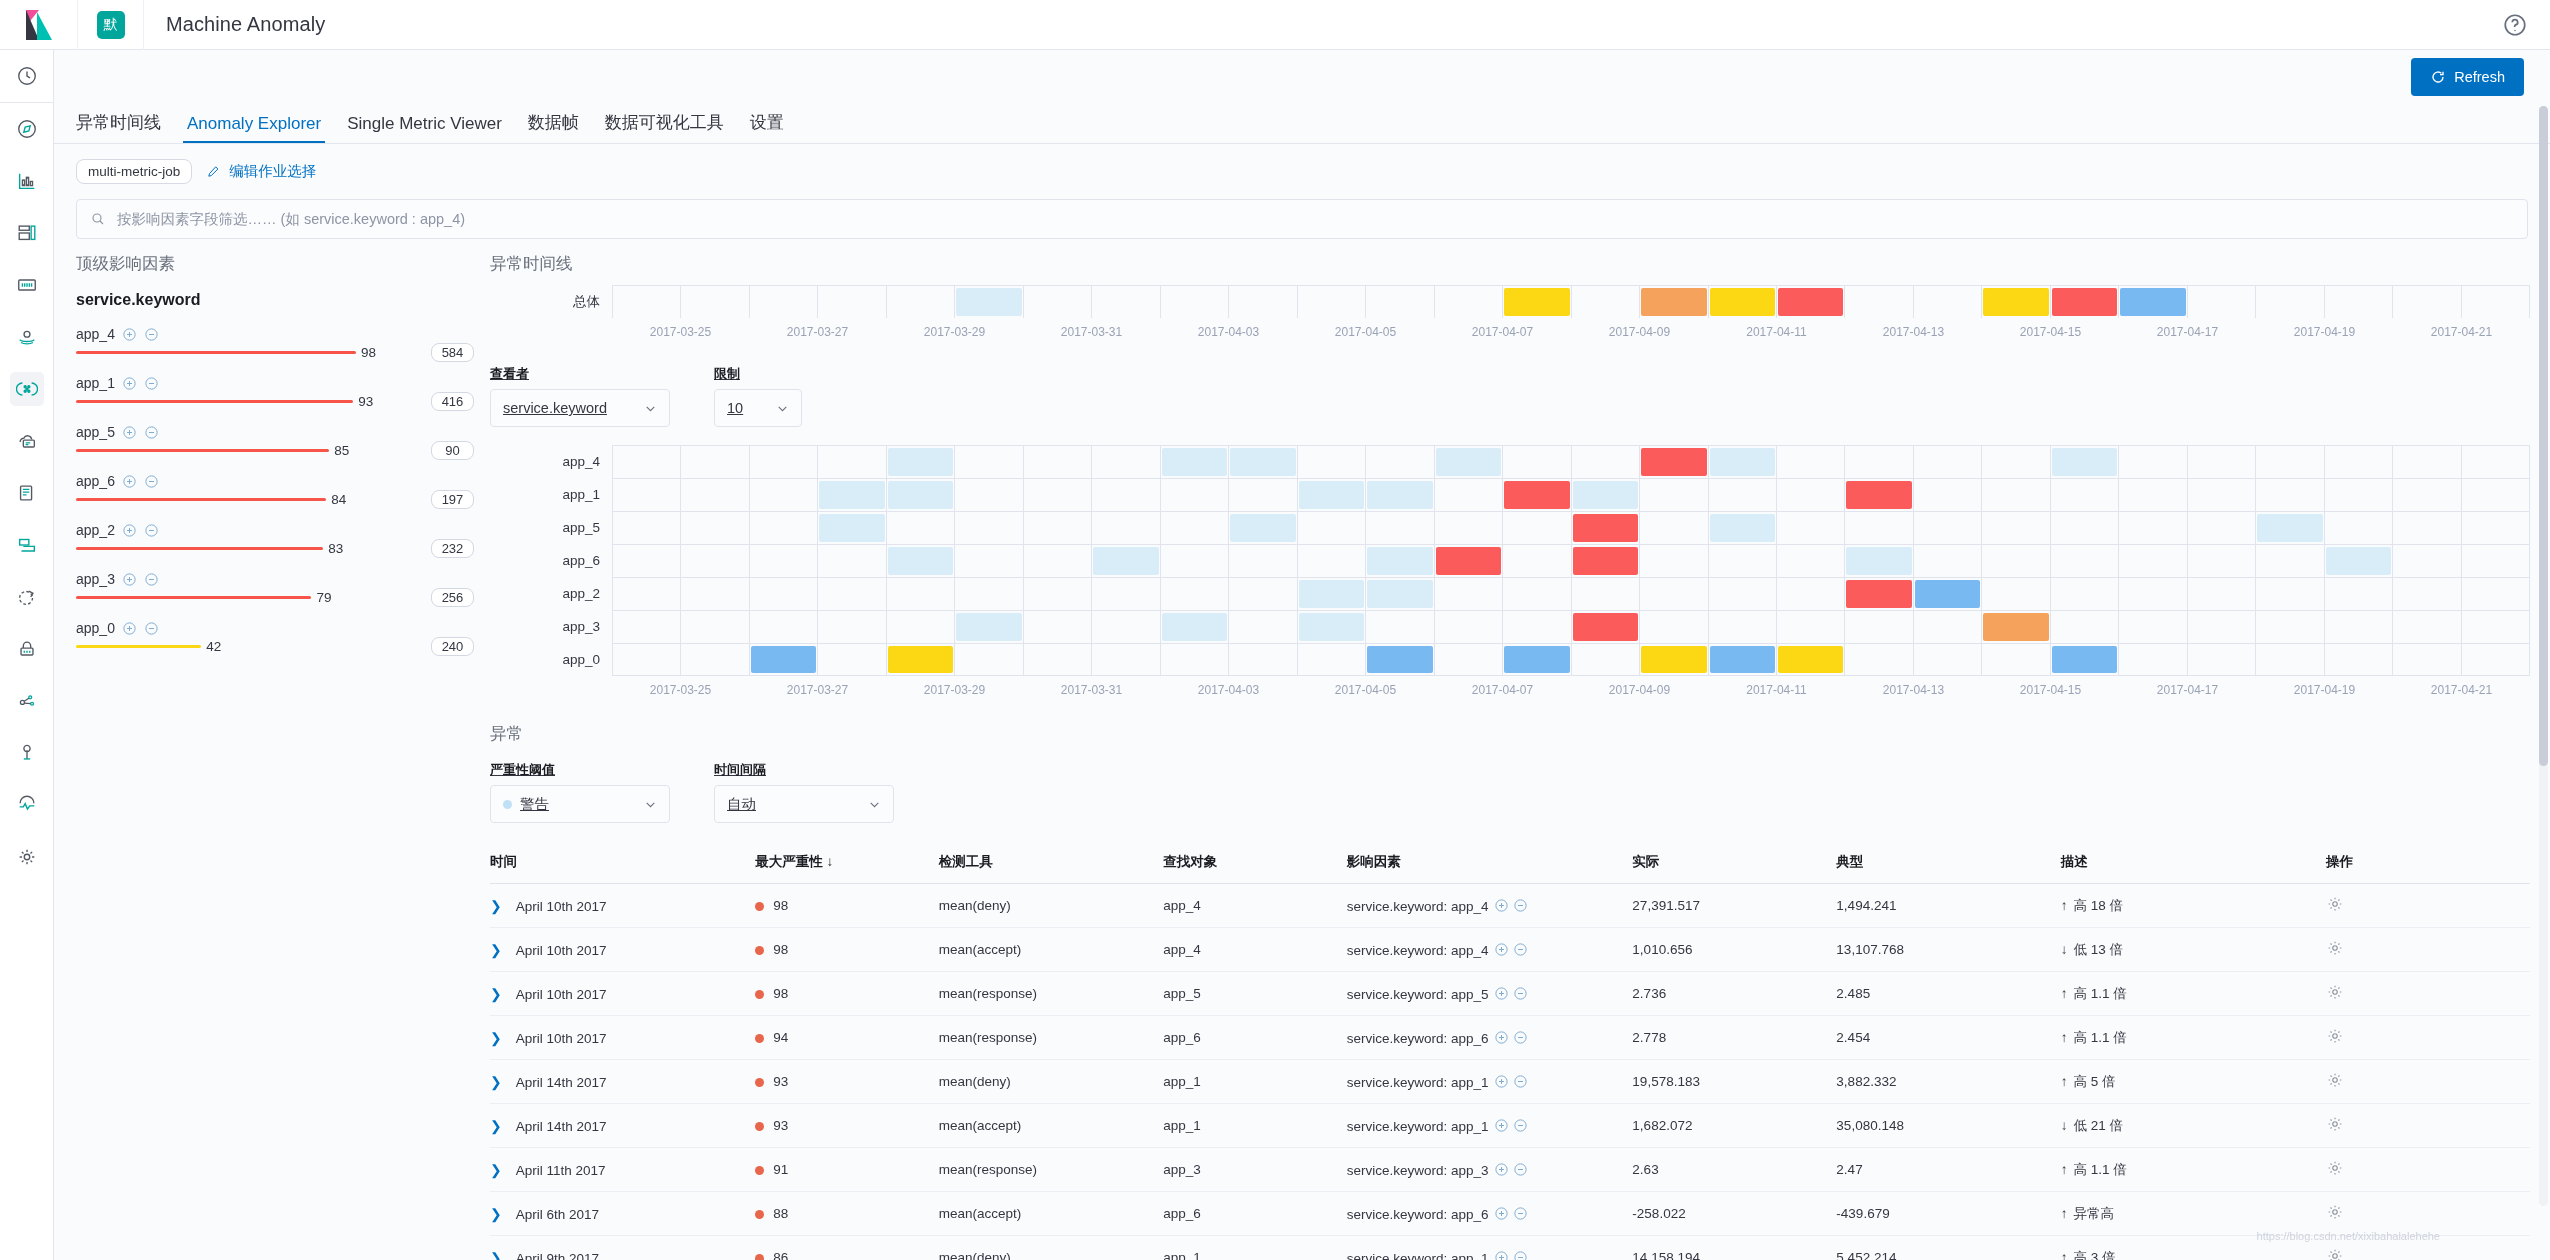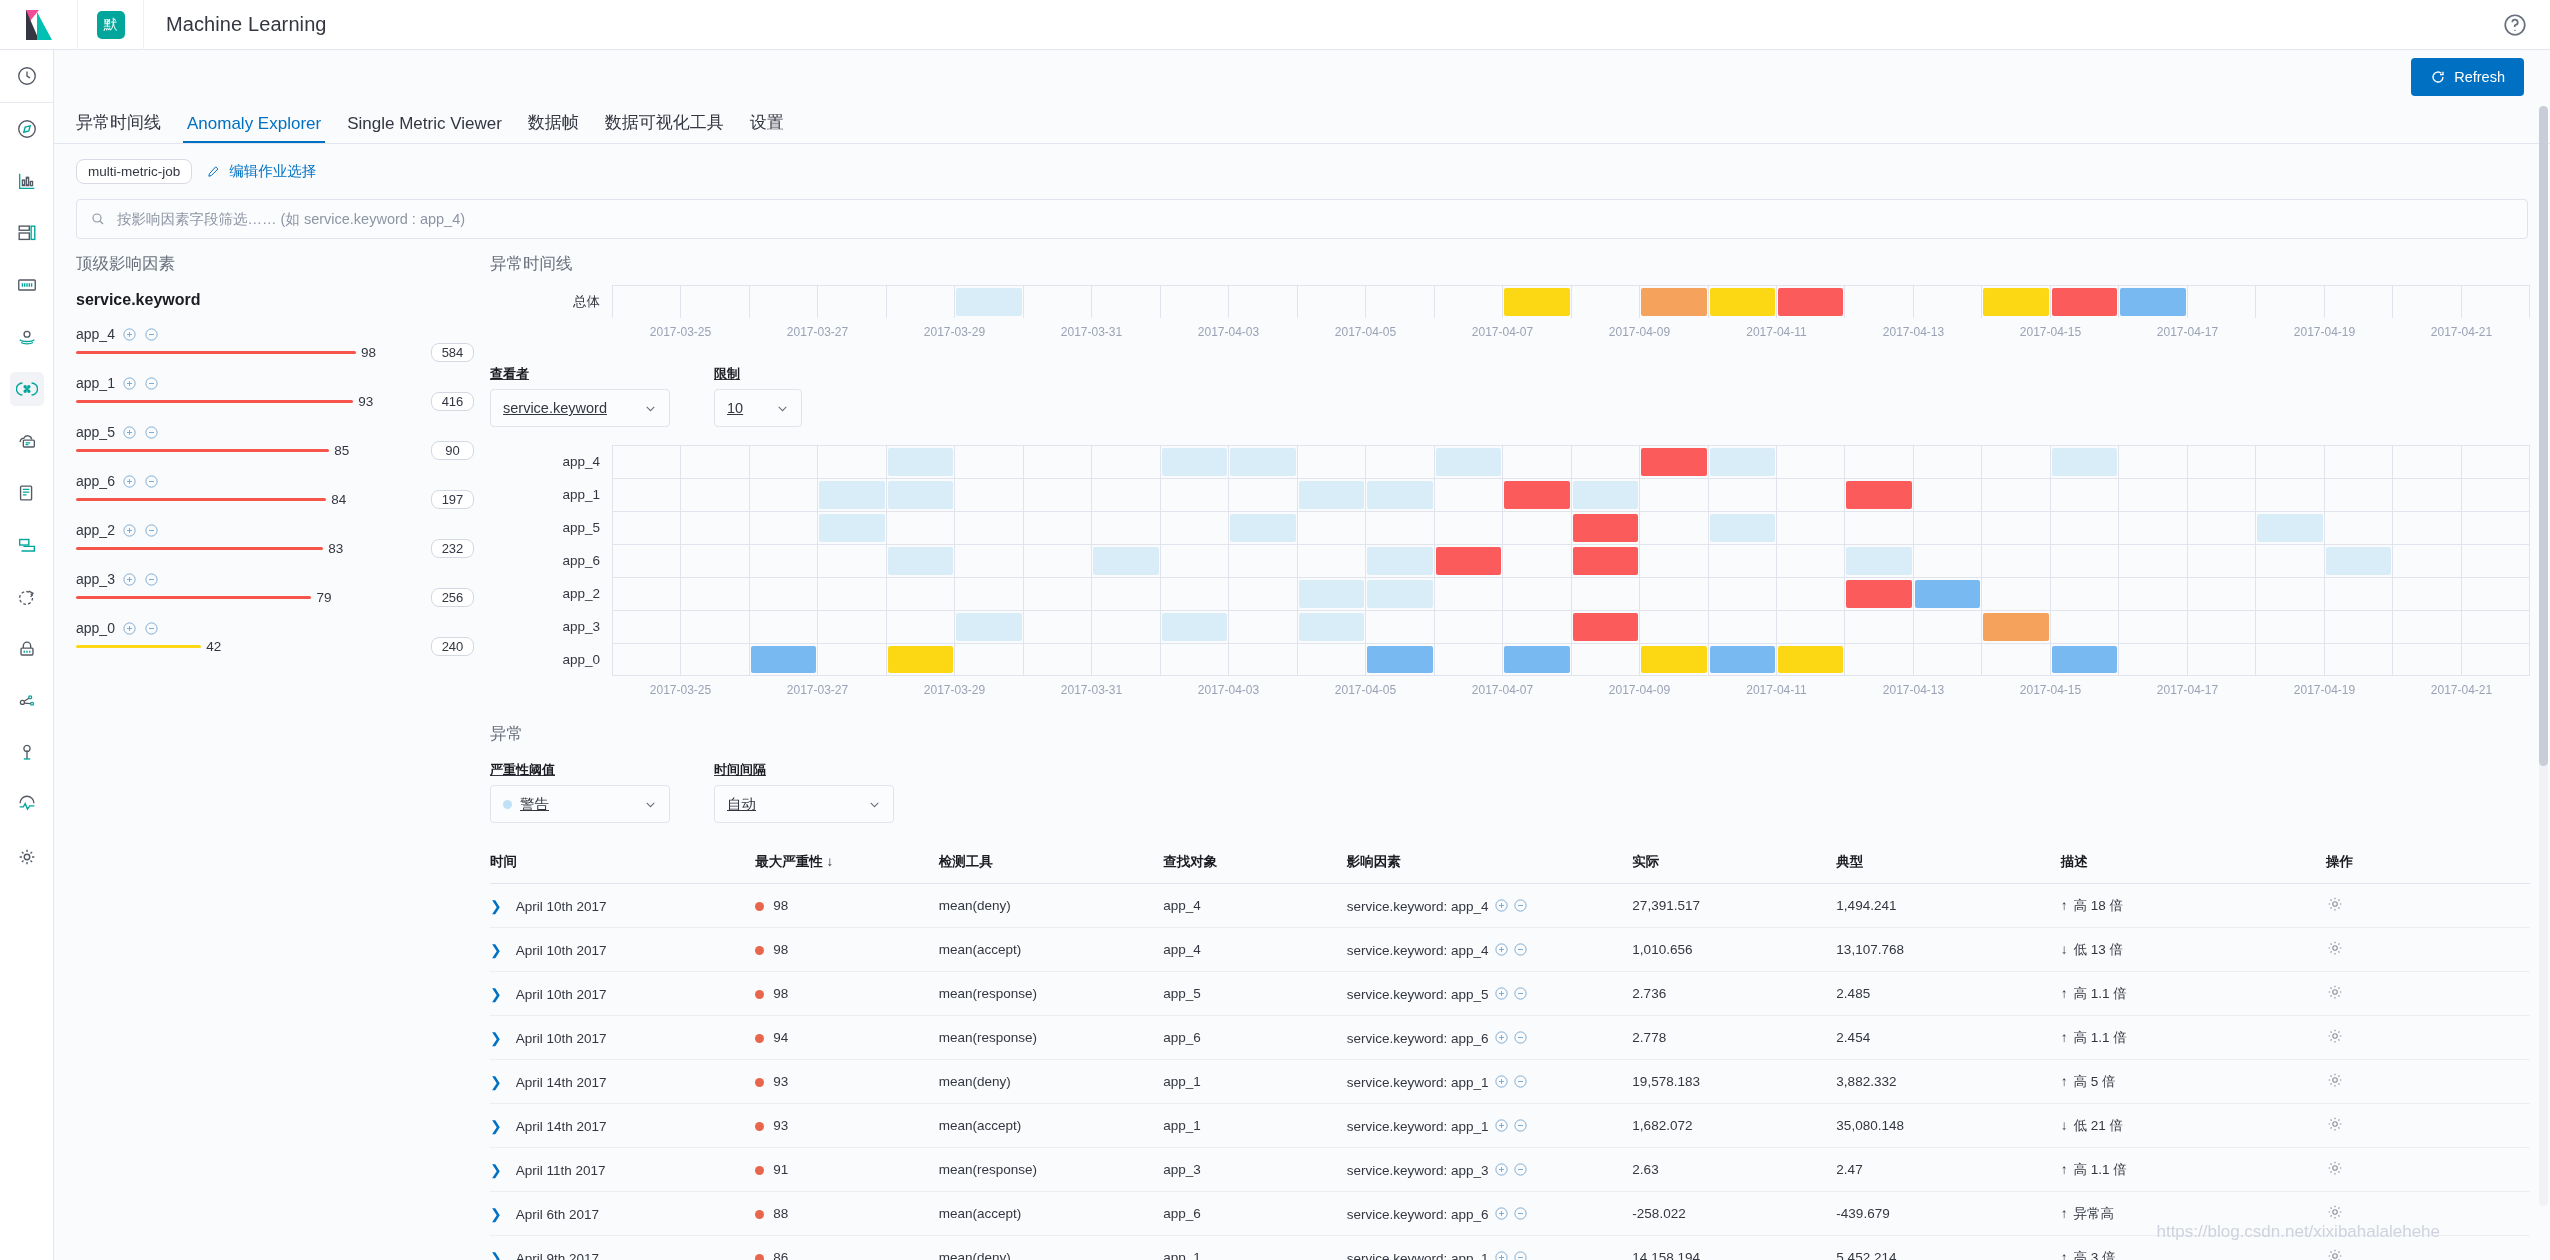--- a/index.html
+++ b/index.html
@@ -167,21 +167,21 @@
   }
   .table td { font-size: 13.5px; color: #343741; padding: 11px 0;
     border-bottom: 1px solid #eceef4; vertical-align: middle; }
   .chev { color: #0071c2; font-size: 14px; cursor: pointer; padding-right: 14px; }
   .sevdot-r { width: 9px; height: 9px; border-radius: 50%; background: #e7664c;
     display: inline-block; margin-right: 9px; vertical-align: middle; }
   .det { color: #1a4f7a; }
   .inf-cell { white-space: nowrap; }
   .arrow-up { color: #343741; margin-right: 6px; }
   .gear { width: 18px; height: 18px; cursor: pointer; opacity: .75; }
-  .watermark { position: absolute; right: 110px; bottom: 18px; font-size: 17px; color: #cfd3dd; }
+  .watermark { position: absolute; right: 110px; bottom: 18px; font-size: 11px; color: #cfd3dd; }
 
   
   .vscroll { position: absolute; right: 2px; top: 56px; width: 9px; height: 1100px;
     background: #f1f2f6; border-radius: 5px; }
   .vscroll i { position: absolute; top: 0; left: 0; width: 9px; height: 660px;
     background: #c9cdd8; border-radius: 5px; display: block; }
 </style>
 </head>
 <body>
 
@@ -191,21 +191,21 @@
     <div class="logo-cell">
       <span class="kib-logo">
         <i class="a"></i>
           <i class="b"></i>
           <i class="c"></i>
       </span>
     </div>
     <div class="space-cell">
       <span class="space-badge">默</span>
     </div>
-    <div class="app-title">Machine Learning</div>
+    <div class="app-title">Machine Anomaly</div>
     <span class="help-icon">
       <svg viewBox="0 0 24 24" width="26" height="26" fill="none" stroke="#69707d" stroke-width="1.6">
         <circle cx="12" cy="12" r="9"></circle>
           <path d="M9.5 9.5a2.5 2.5 0 1 1 3.1 2.4c-.7.2-.9.7-.9 1.3v.6"></path>
         <circle cx="12" cy="17" r=".7" fill="#69707d" stroke="none"></circle>
       </svg>
     </span>
   </div>
 
   <div class="rail">

